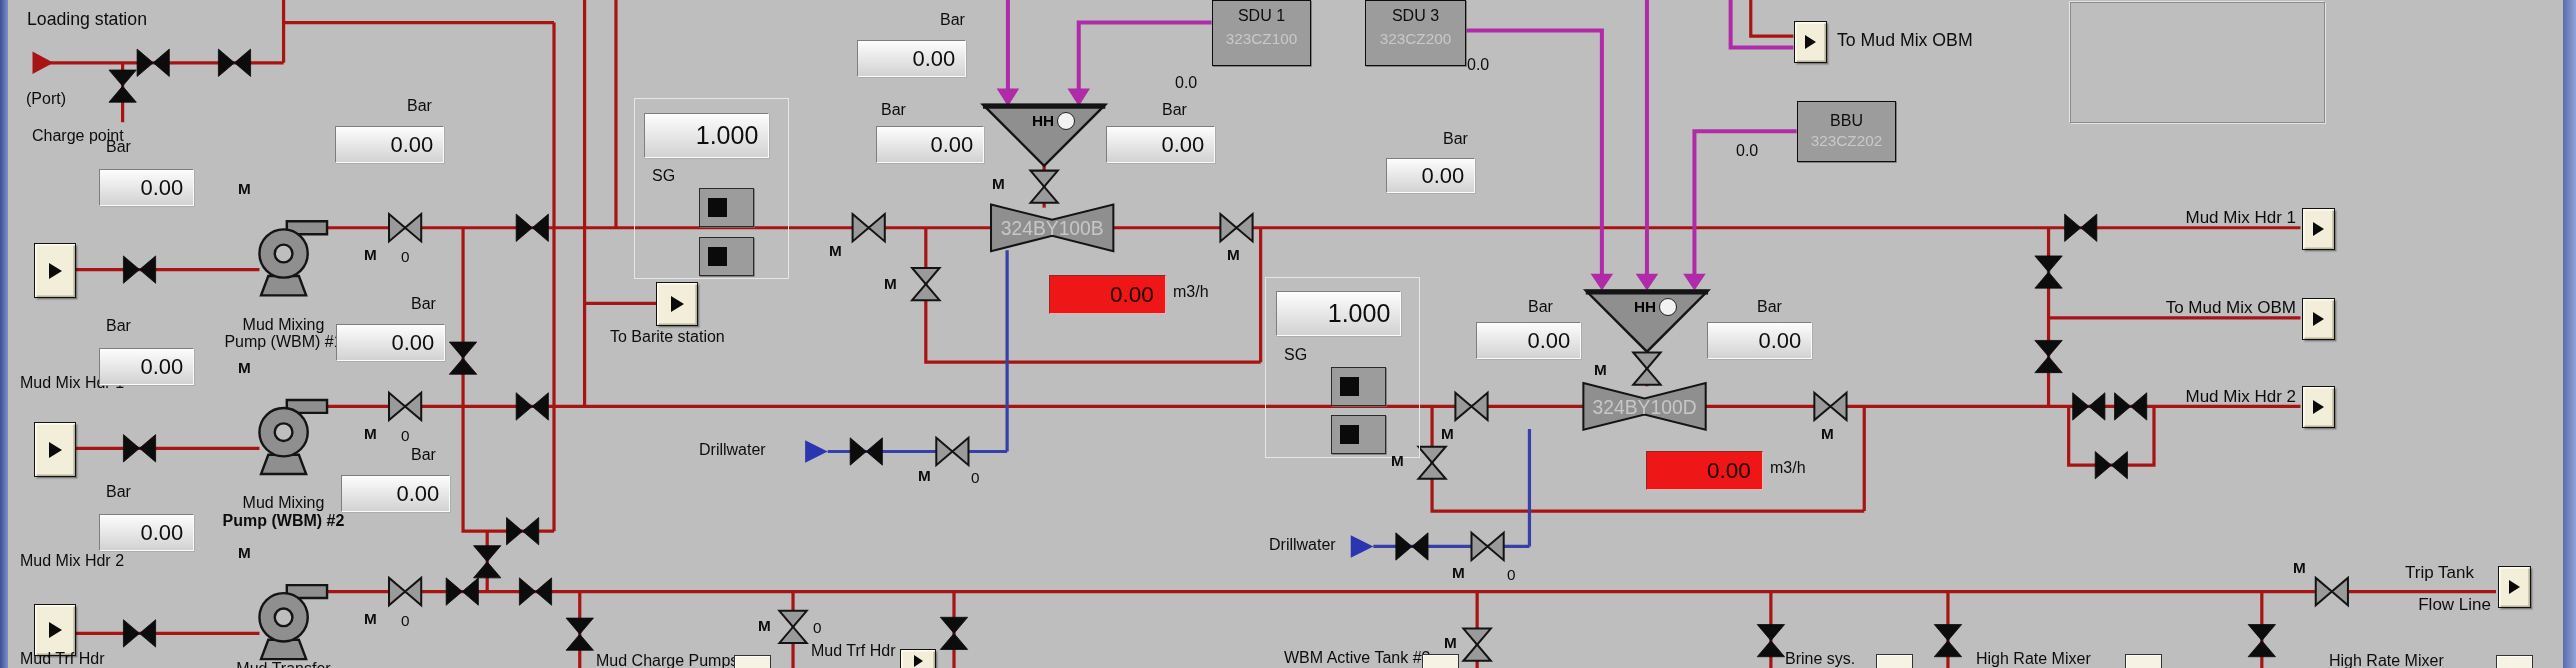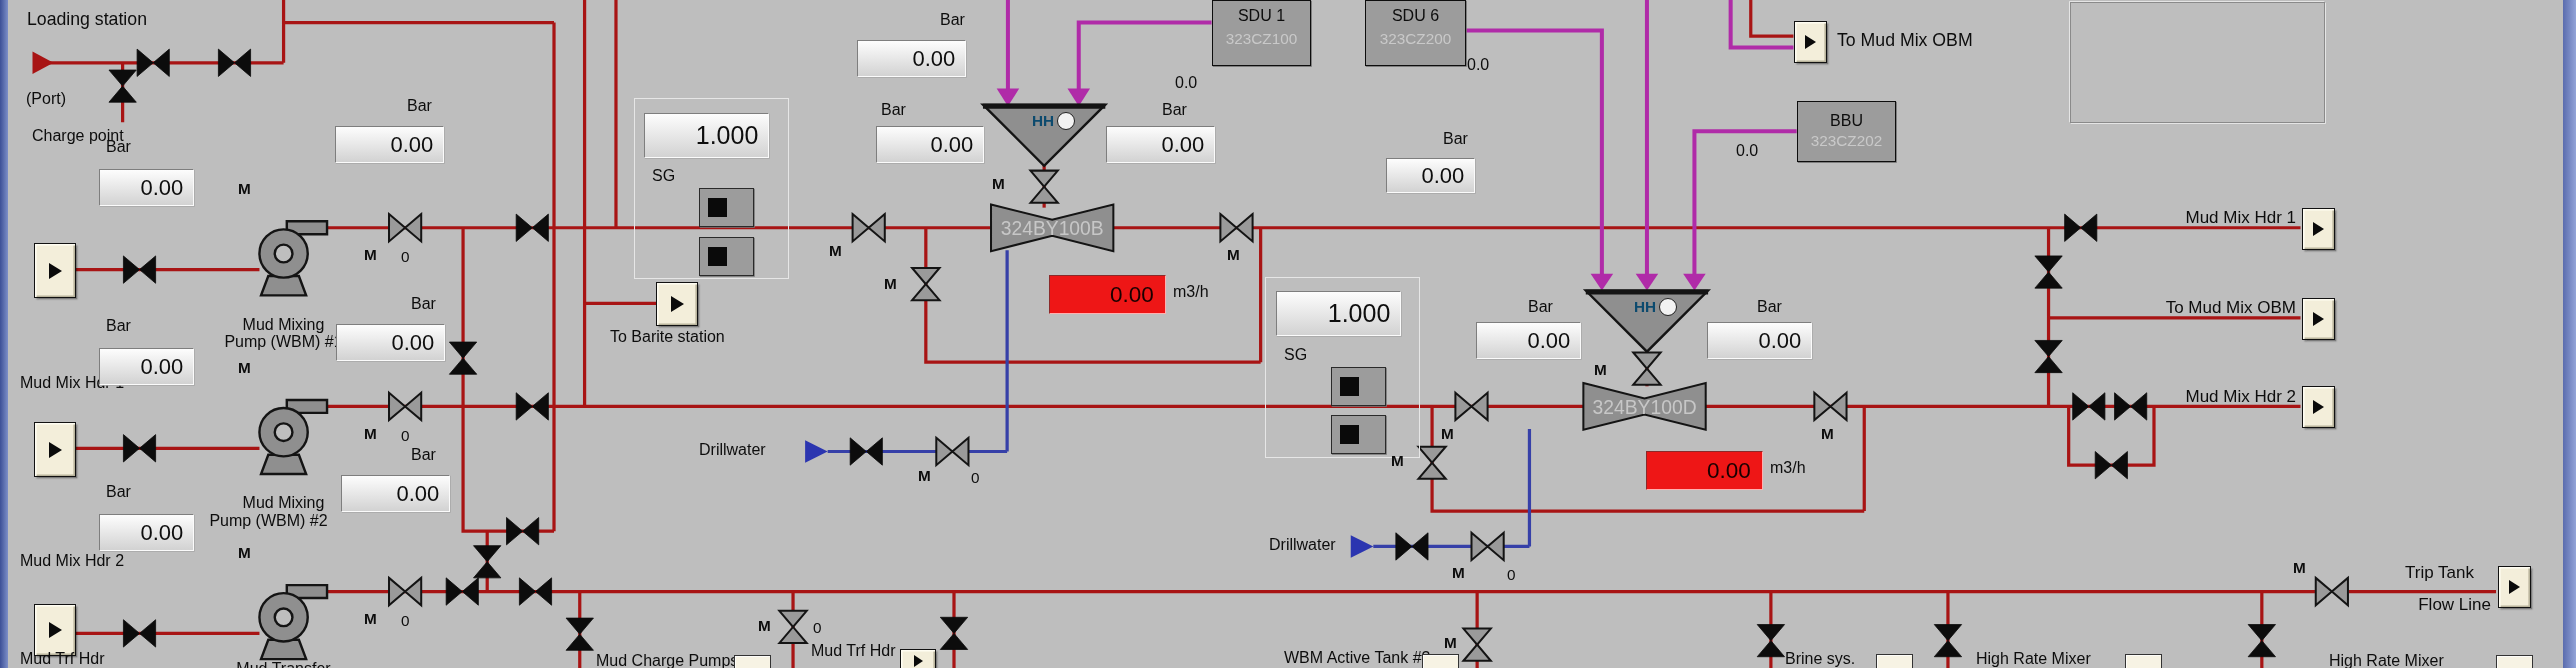--- a/index.html
+++ b/index.html
@@ -30,21 +30,21 @@
        border-bottom:8.9px solid transparent;}
   .btn.sm .tri{border-left-width:11.3px;border-top-width:7.2px;border-bottom-width:7.2px;}
   .dosebox{position:absolute;z-index:3;background:#9c9c9c;border:1.6px solid #0d0d0d;
            box-shadow:0.8px 0.8px 0 #6f6f6f;text-align:center;color:#0d0d0d;}
   .dosebox .t1{font-size:16px;margin-top:6.4px;}
   .dosebox .t2{font-size:15.3px;color:#c9c9c9;margin-top:4.8px;}
   .sgpanel{position:absolute;z-index:2;border:1.6px groove #e6e6e6;}
   .toggle{position:absolute;z-index:3;width:53px;height:37px;background:#9c9c9c;border:1.6px solid #2a2a2a;
           box-shadow:0.8px 0.8px 0 #777;display:flex;align-items:center;cursor:pointer;}
   .toggle .sq{width:19.3px;height:19.3px;background:#0a0a0a;margin-left:8px;}
-  .hh{position:absolute;z-index:3;font-size:15.3px;font-weight:bold;color:#0c4a6e;display:flex;align-items:center;gap:3.2px;}
+  .hh{position:absolute;z-index:3;font-size:15.3px;font-weight:bold;color:#000000;display:flex;align-items:center;gap:3.2px;}
   .hh .led{width:16px;height:16px;border-radius:50%;background:#f2f2f2;border:1.6px solid #222;}
   .panel-empty{position:absolute;z-index:2;border:1.6px solid #8a8a8a;box-shadow:0.8px 0.8px 0 #efefef,-0.8px -0.8px 0 #efefef;}
   .mini{position:absolute;z-index:3;width:35px;height:17.7px;background:#f7f3e4;border:1.6px solid #333;
         box-shadow:inset 0.8px 0.8px 0 #fff;}
 </style>
 </head>
 <body>
 
 <div id="stage">
 
@@ -215,21 +215,21 @@
 <div class="l" style="left:411px;top:295px;">Bar</div>
 <div class="bar" style="left:336px;top:324px;width:109px;">0.00</div>
 <div class="btn" style="left:34px;top:422px;">
       <span class="tri"></span>
     </div>
 <div class="l" style="left:20px;top:552px;width:153px;">Mud Mix Hdr 2</div>
 <div class="m" style="left:238px;top:359px;">M</div>
 <div class="m" style="left:364px;top:425px;">M</div>
 <div class="m" style="left:401px;top:427px;font-weight:normal;">0</div>
 <div class="l ctr" style="left:211px;top:494px;width:145px;">Mud Mixing</div>
-<div class="l ctr" style="left:196px;top:512px;width:145px;">Pump (WBM) #2</div>
+<div class="l ctr" style="left:211px;top:512px;width:145px;font-weight:bold;">Pump (WBM) #2</div>
 
 <div class="l" style="left:106px;top:483px;">Bar</div>
 <div class="bar" style="left:99px;top:514px;">0.00</div>
 <div class="l" style="left:411px;top:446px;">Bar</div>
 <div class="bar" style="left:341px;top:475px;width:109px;">0.00</div>
 <div class="btn" style="left:34px;top:604px;height:50px;">
       <span class="tri"></span>
     </div>
 <div class="l" style="left:20px;top:650px;width:153px;">Mud Trf Hdr</div>
 <div class="m" style="left:238px;top:544px;">M</div>
@@ -269,21 +269,21 @@
 <div class="l" style="left:1173px;top:283px;">m3/h</div>
 <div class="l" style="left:699px;top:441px;">Drillwater</div>
 <div class="m" style="left:918px;top:467px;">M</div>
 <div class="m" style="left:971px;top:469px;font-weight:normal;">0</div>
 
 <div class="dosebox" style="left:1212px;top:0px;width:97px;height:64px;">
   <div class="t1">SDU 1</div>
   <div class="t2">323CZ100</div>
 </div>
 <div class="dosebox" style="left:1365px;top:0px;width:99px;height:64px;">
-  <div class="t1">SDU 6</div>
+  <div class="t1">SDU 3</div>
   <div class="t2">323CZ200</div>
 </div>
 <div class="dosebox" style="left:1797px;top:101px;width:97px;height:59px;">
   <div class="t1" style="margin-top:10px;">BBU</div>
   <div class="t2" style="margin-top:1.6px;">323CZ202</div>
 </div>
 <div class="l" style="left:1175px;top:74px;">0.0</div>
 <div class="l" style="left:1467px;top:56px;">0.0</div>
 <div class="l" style="left:1736px;top:142px;">0.0</div>
 

